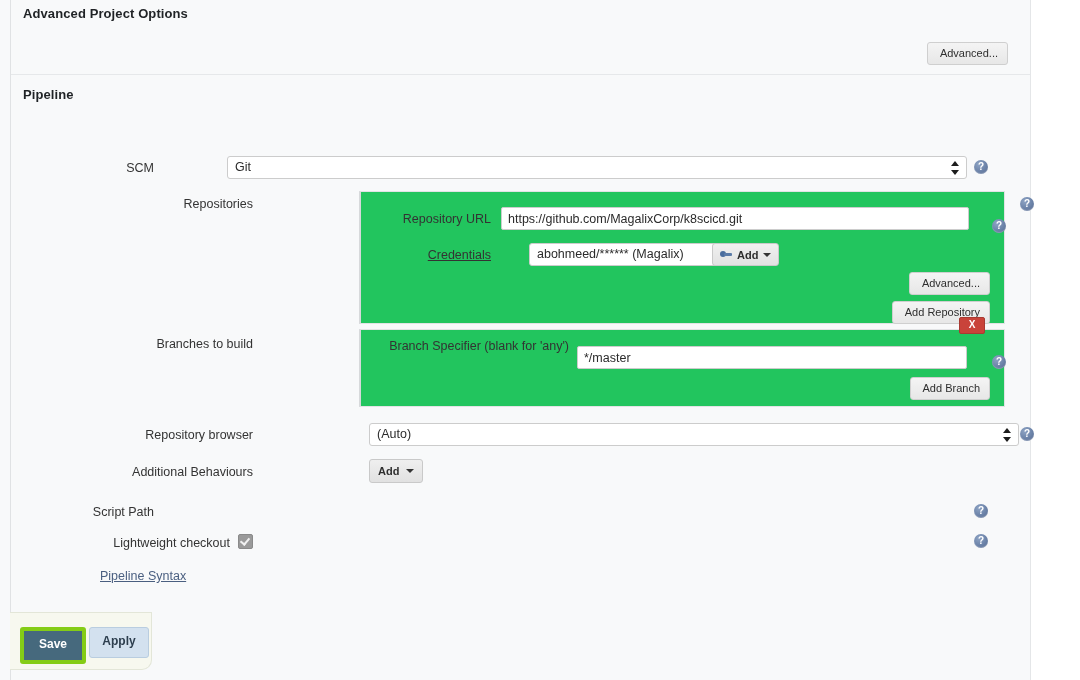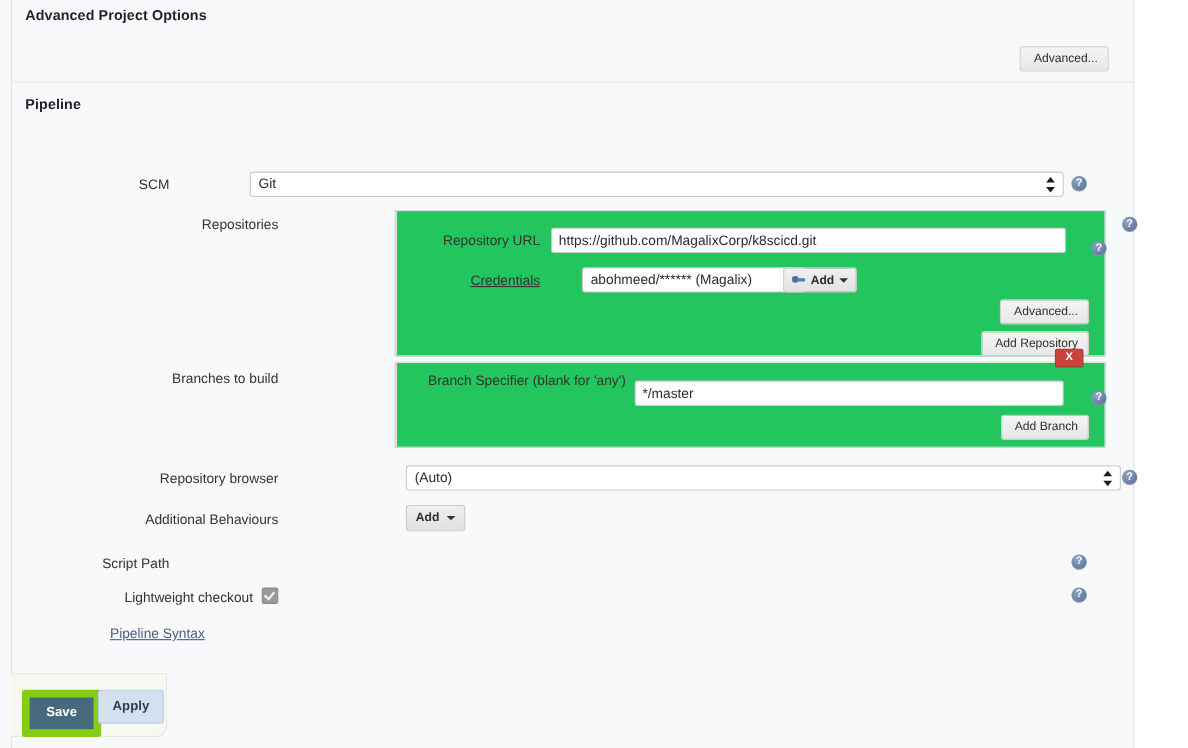--- a/index.html
+++ b/index.html
@@ -322,21 +322,21 @@
     border-bottom-right-radius: 10px;
     box-sizing: border-box;
   }
   #save-button {
     position: absolute;
     left: 10px;
     top: 14px;
     width: 58px;
     height: 29px;
     background: #46697d;
-    border: 7px solid #84cc16;
+    border: 4px solid #84cc16;
     border-radius: 3px;
     color: #ffffff;
     font-size: 12px;
     font-weight: bold;
     line-height: 27px;
     text-align: center;
     cursor: pointer;
   }
   #apply-button {
     position: absolute;

